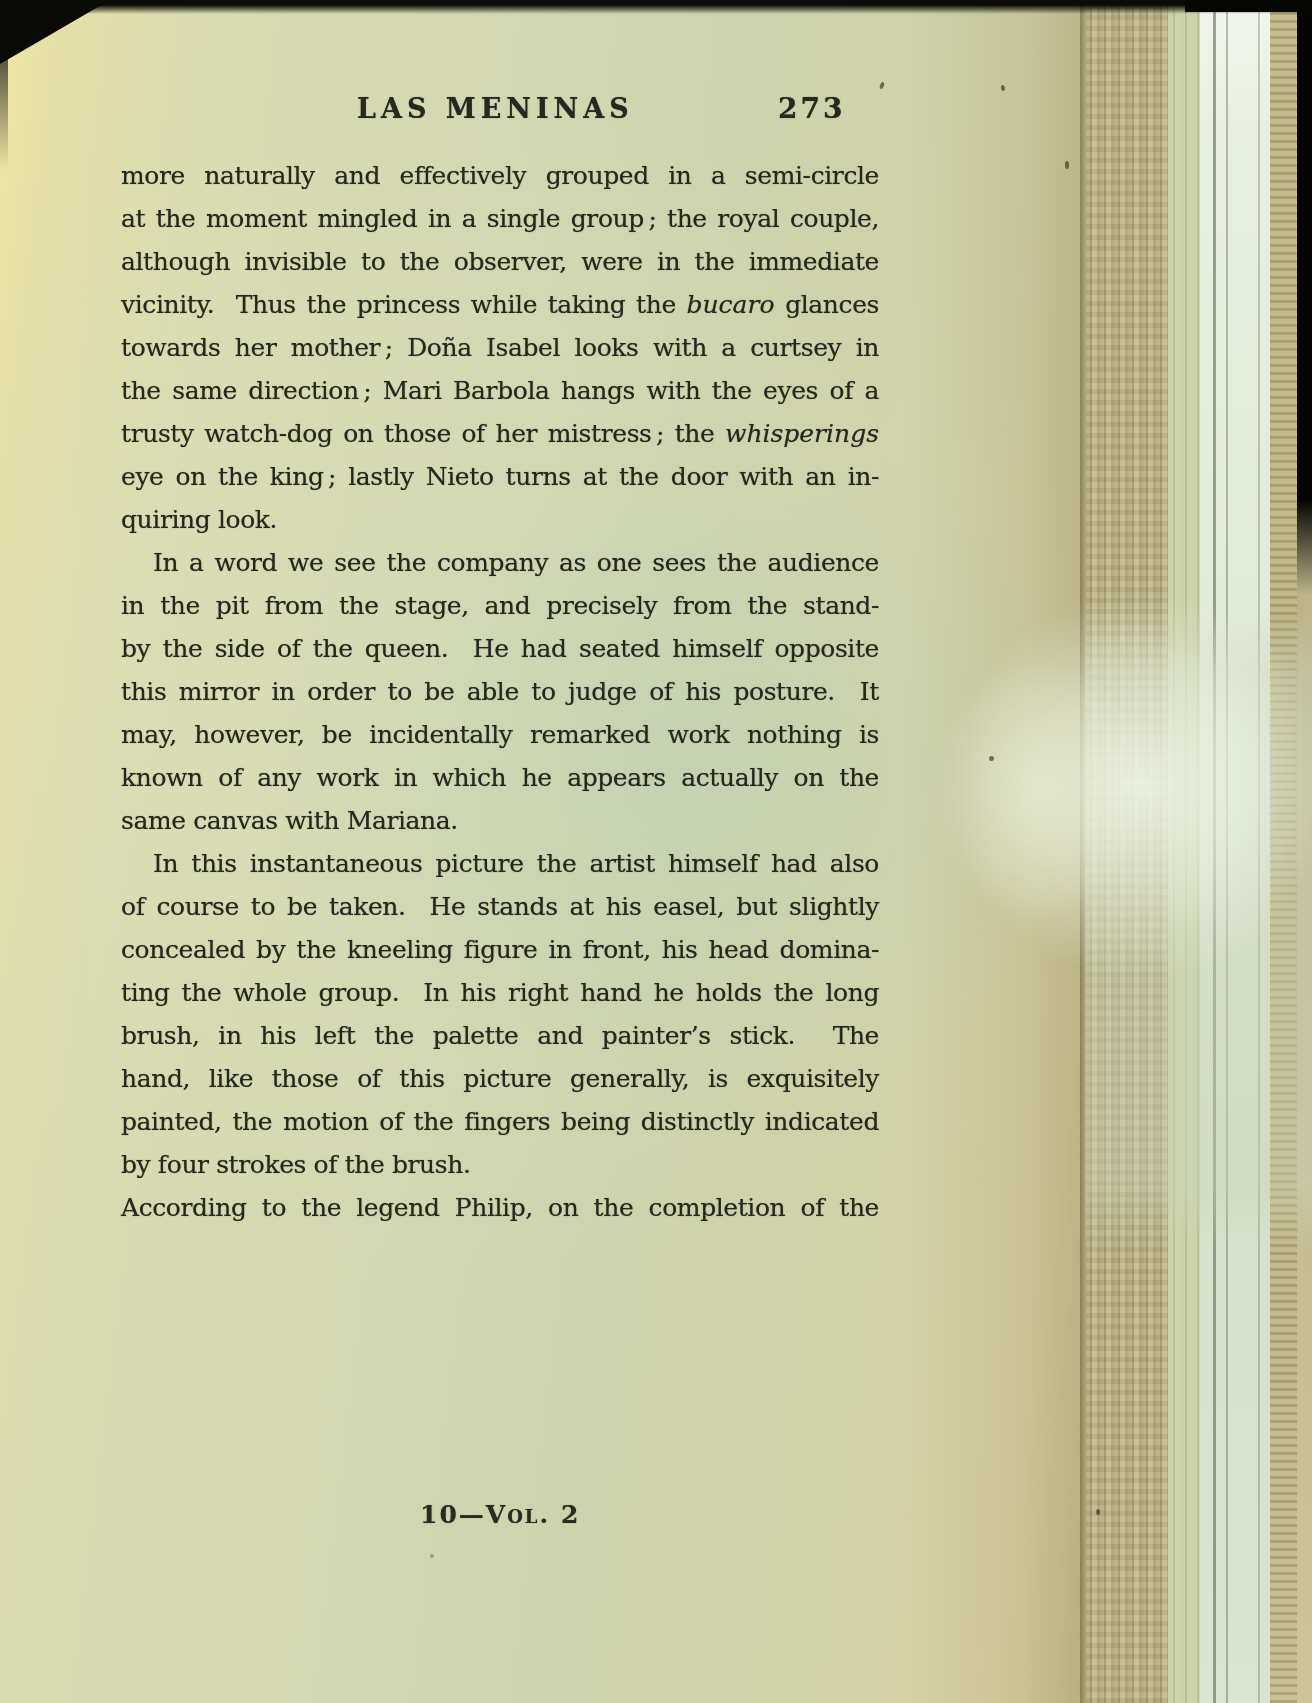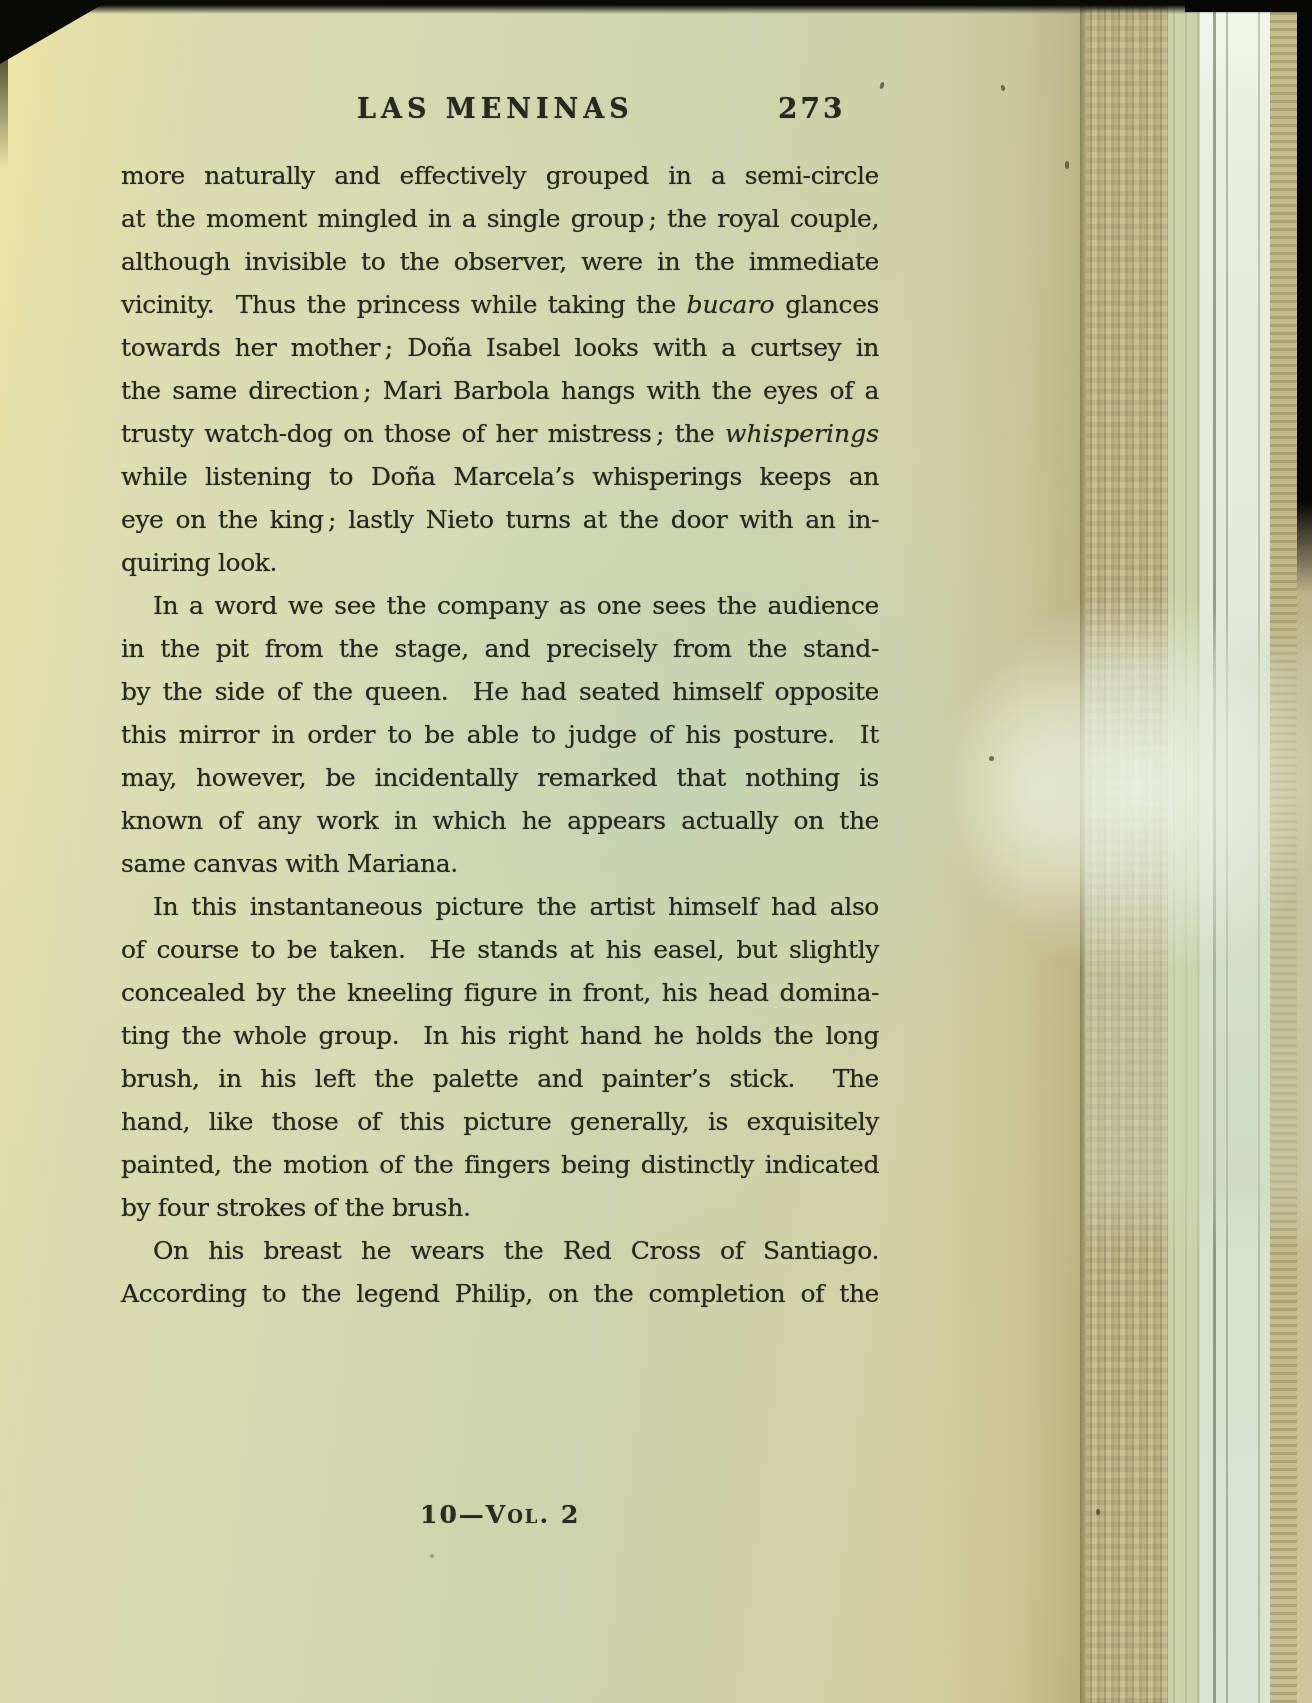--- a/index.html
+++ b/index.html
@@ -147,39 +147,37 @@
     </div>
 
     <div class="textblock">
         <div class="line j">more naturally and effectively grouped in a semi-circle</div>
         <div class="line j">at the moment mingled in a single group ; the royal couple,</div>
         <div class="line j">although invisible to the observer, were in the immediate</div>
         <div class="line j">vicinity.&nbsp; Thus the princess while taking the <i>bucaro</i> glances</div>
         <div class="line j">towards her mother ; Doña Isabel looks with a curtsey in</div>
         <div class="line j">the same direction ; Mari Barbola hangs with the eyes of a</div>
         <div class="line j">trusty watch-dog on those of her mistress ; the <i>whisperings</i></div>
-        <div class="line j">while listening to Doña Marcela’s whisperings keeps an</div>
         <div class="line j">eye on the king ; lastly Nieto turns at the door with an in-</div>
         <div class="line">quiring look.</div>
         <div class="line j ind">In a word we see the company as one sees the audience</div>
         <div class="line j">in the pit from the stage, and precisely from the stand-</div>
         <div class="line j">by the side of the queen.&nbsp; He had seated himself opposite</div>
         <div class="line j">this mirror in order to be able to judge of his posture.&nbsp; It</div>
-        <div class="line j">may, however, be incidentally remarked that nothing is</div>
+        <div class="line j">may, however, be incidentally remarked work nothing is</div>
         <div class="line j">known of any work in which he appears actually on the</div>
         <div class="line">same canvas with Mariana.</div>
         <div class="line j ind">In this instantaneous picture the artist himself had also</div>
         <div class="line j">of course to be taken.&nbsp; He stands at his easel, but slightly</div>
         <div class="line j">concealed by the kneeling figure in front, his head domina-</div>
         <div class="line j">ting the whole group.&nbsp; In his right hand he holds the long</div>
         <div class="line j">brush, in his left the palette and painter’s stick.&nbsp; The</div>
         <div class="line j">hand, like those of this picture generally, is exquisitely</div>
         <div class="line j">painted, the motion of the fingers being distinctly indicated</div>
         <div class="line">by four strokes of the brush.</div>
-        <div class="line j ind">On his breast he wears the Red Cross of Santiago.</div>
         <div class="line j">According to the legend Philip, on the completion of the</div>
       </div>
 
     <div class="footer-sig">10—Vol. 2</div>
   </div>
 
   <div class="fore-edge">
     <div class="band band-crease"></div>
     <div class="band band-olive"></div>
     <div class="band band-mid"></div>

